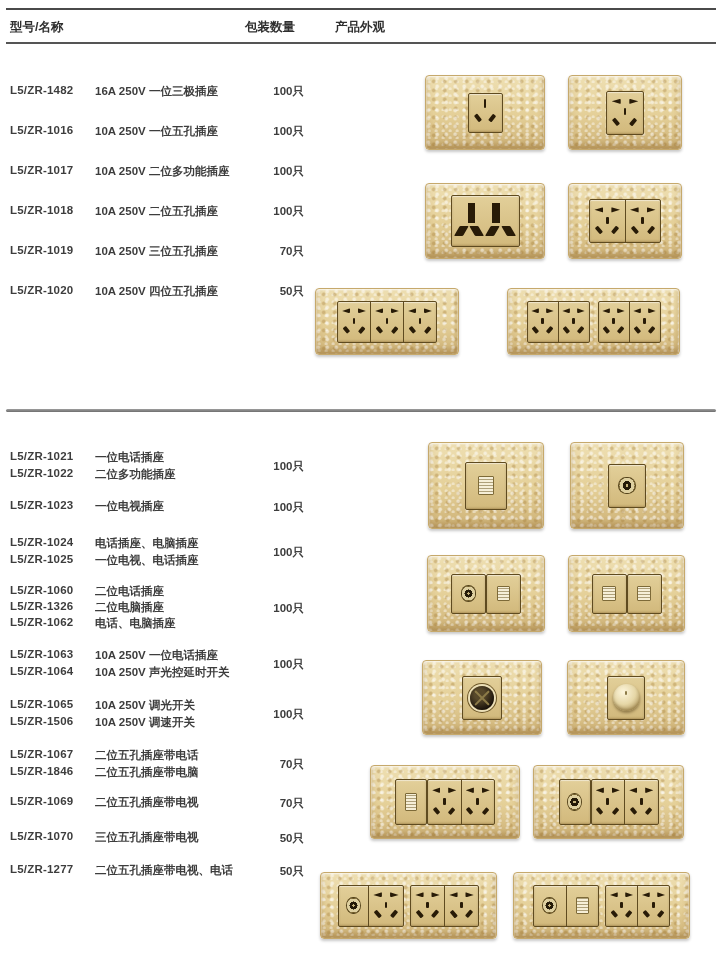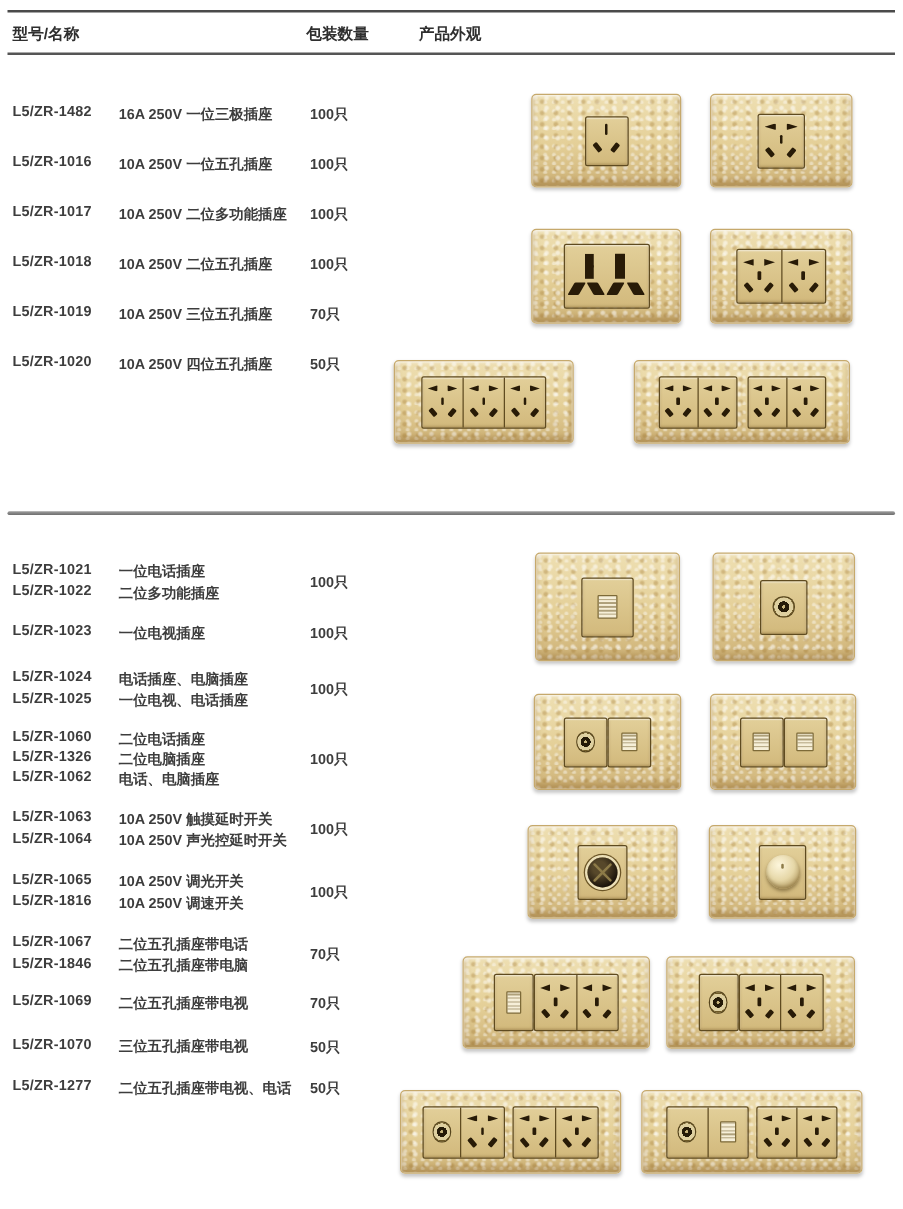--- a/index.html
+++ b/index.html
@@ -12,21 +12,21 @@
   .rule-divider{top:409px;height:3px;background:linear-gradient(180deg,#9e9e9e,#6e6e6e);border-radius:2px;}
   
   .hdr{position:absolute;top:19px;font-size:12.5px;font-weight:700;color:#2f2f2f;white-space:nowrap;}
   .hdr-1{left:10px;} .hdr-2{left:245px;} .hdr-3{left:335px;}
   
   .trow,.tgroup{position:absolute;left:10px;width:300px;font-size:11.5px;font-weight:700;color:#3d3d3d;}
   .trow{height:15px;}
   .gline{position:absolute;left:0;height:15px;white-space:nowrap;}
   .model{position:absolute;left:0;letter-spacing:.2px;white-space:nowrap;}
   .desc{position:absolute;left:85px;white-space:nowrap;}
-  .qty{position:absolute;left:238px;width:56px;text-align:left;white-space:nowrap;}
+  .qty{position:absolute;left:238px;width:56px;text-align:right;white-space:nowrap;}
   .tgroup .qty{top:50%;transform:translateY(-50%);}
   .trow .qty{top:0;}
   
   .plate{position:absolute;border-radius:4px;display:flex;align-items:center;justify-content:center;gap:6px;
     border:1px solid #c6a96c;
     background:
       radial-gradient(circle at 25% 30%, rgba(255,255,255,.55) 1px, transparent 2.6px),
       radial-gradient(circle at 70% 60%, rgba(165,125,55,.38) 1px, transparent 2.6px),
       radial-gradient(circle at 45% 85%, rgba(255,255,255,.42) 1px, transparent 2.2px),
       linear-gradient(180deg,#eedfb2 0%,#e4cf97 55%,#cdb176 100%);
@@ -265,35 +265,35 @@
       </div>
     <div class="gline" style="top:32px">
         <span class="model">L5/ZR-1062</span>
         <span class="desc">电话、电脑插座</span>
       </div>
     <span class="qty">100只</span>
   </div>
   <div class="tgroup" style="top:648px;height:31px">
     <div class="gline" style="top:0">
         <span class="model">L5/ZR-1063</span>
-        <span class="desc">10A 250V 触摸延时开关</span>
+        <span class="desc">10A 250V 一位电话插座</span>
       </div>
     <div class="gline" style="top:17px">
         <span class="model">L5/ZR-1064</span>
         <span class="desc">10A 250V 声光控延时开关</span>
       </div>
     <span class="qty">100只</span>
   </div>
   <div class="tgroup" style="top:698px;height:31px">
     <div class="gline" style="top:0">
         <span class="model">L5/ZR-1065</span>
         <span class="desc">10A 250V 调光开关</span>
       </div>
     <div class="gline" style="top:17px">
-        <span class="model">L5/ZR-1816</span>
+        <span class="model">L5/ZR-1506</span>
         <span class="desc">10A 250V 调速开关</span>
       </div>
     <span class="qty">100只</span>
   </div>
   <div class="tgroup" style="top:748px;height:31px">
     <div class="gline" style="top:0">
         <span class="model">L5/ZR-1067</span>
         <span class="desc">二位五孔插座带电话</span>
       </div>
     <div class="gline" style="top:17px">

